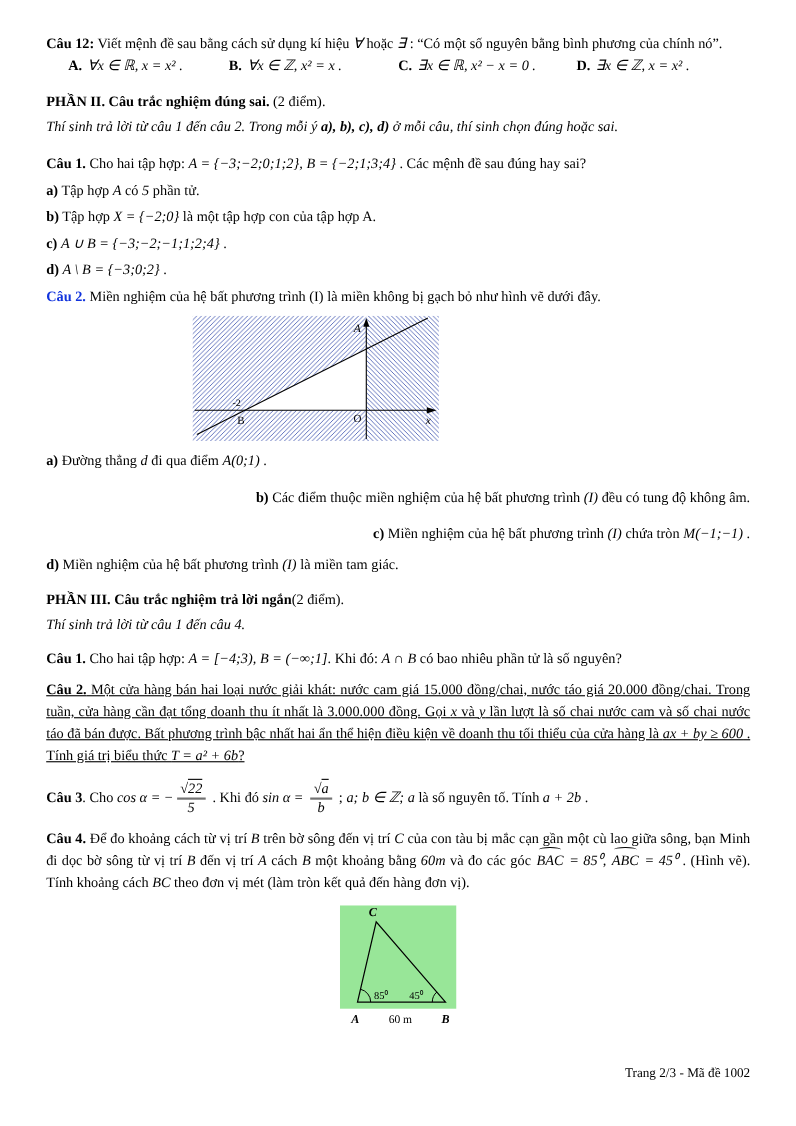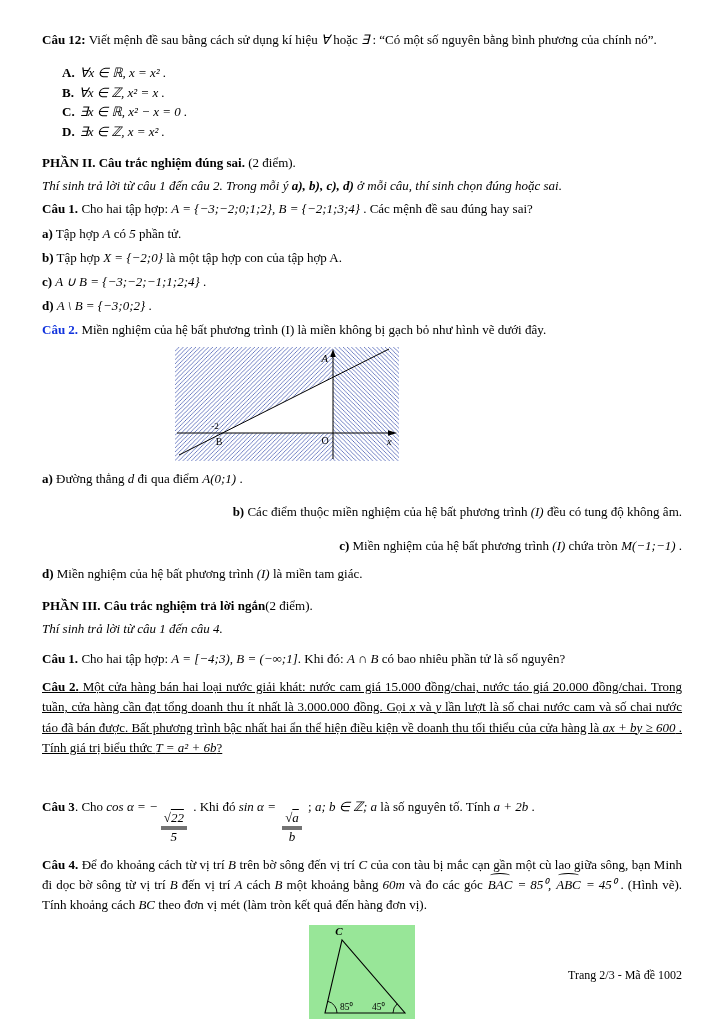--- a/index.html
+++ b/index.html
@@ -8,40 +8,40 @@
   body{
     width:724px; height:1024px; position:relative; overflow:hidden;
     font-family:"Liberation Serif", serif; font-size:13px; color:#000;
   }
   .page{ padding:30px 42px 0 42px; }
   p{ line-height:1.55; }
   .b{ font-weight:bold; }
   .m{ font-style:italic; }
   .blue{ color:var(--blue); }
   .just{ text-align:justify; }
-  .options{ display:flex; padding-left:20px; margin-top:13px; line-height:1.5;flex-direction:column; }
+  .options{ display:flex; padding-left:20px; margin-top:0; line-height:1.5; }
   .opt{ white-space:nowrap; }
   .o1{ width:146px; } .o2{ width:154px; } .o3{ width:162px; } .o4{ flex:1; }
   .optlabel{ margin-right:5px; }
   .heading{ margin-top:12px; }
   .inst{ margin-top:3px; font-style:italic; }
-  .qstem{ margin-top:3px; }
+  .qstem{ margin-top:14px; }
   .item{ margin-top:4px; }
   .sp1{ margin-top:8px; }
   .sp2{ margin-top:13px;text-align:right; }
   .p3q1{ margin-top:10px; }
   .p3q2{ margin-top:8px;text-decoration:underline; }
   .p3q3{ margin-top:13px; }
   .p3q4{ margin-top:10px; }
   .fig1{ margin:7px 0 7px 133px; width:224px; line-height:0; }
   .fig2{ margin:10px auto 0 auto; width:106px; line-height:0; }
   .footer{ position:absolute; top:966px; right:42px; font-size:12px; }
   
   .frac{ display:inline-block; text-align:center; vertical-align:middle; font-style:italic; line-height:1.15; margin:0 3px; }
-  .fnum{ display:block; border-bottom:4px solid #737373; padding:0 3px;margin-top:40px; }
+  .fnum{ display:block; border-bottom:2px solid #737373; padding:0 3px; }
   .fden{ display:block; }
   .rad{ text-decoration:overline; }
   
   .hat{ position:relative; display:inline-block; font-style:italic; margin:0 1px; }
   .hat::after{ content:""; position:absolute; left:8%; right:8%; top:-2px; height:4px;
     border-top:1.3px solid #000; border-radius:50% 50% 0 0; }
   
   .hl{ stroke:var(--hatch); stroke-width:0.75; fill:none; }
   .axl{ stroke:#000; stroke-width:1; }
   .arc{ fill:none; stroke:#000; stroke-width:0.9; }

